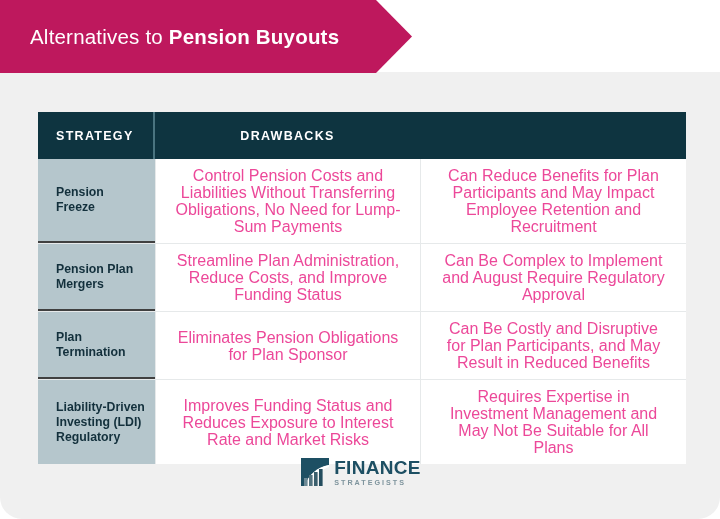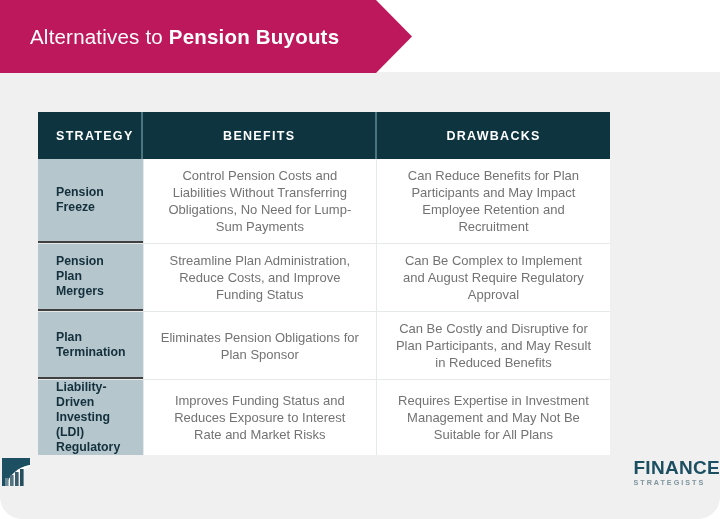--- a/index.html
+++ b/index.html
@@ -63,21 +63,21 @@
   }
   .banner-title b {
     font-weight: 700;
   }
 
   
   .table {
     position: absolute;
     left: 38px;
     top: 112px;
-    width: 572px;
+    width: 648px;
     border-radius: 21px;
   }
 
   .row {
     display: flex;
     width: 100%;
   }
 
   .head-row {
     height: 47px;
@@ -112,23 +112,23 @@
     background: #ffffff;
   }
   .data-row:last-child {
     border-bottom: none;
   }
 
   .cell {
     box-sizing: border-box;
     display: flex;
     align-items: center;
-    font-size: 13px;
+    font-size: 16px;
     line-height: 17px;
-    color: #737373;
+    color: #ec4899;
   }
   .cell-strategy {
     width: 117px;
     background: #b5c6cc;
     color: #13303c;
     font-weight: 700;
     padding: 0 10px 0 18px;
     font-size: 12.3px;
     line-height: 15px;
     border-bottom: 2px solid #404040;
@@ -151,21 +151,21 @@
     padding: 8px 17px;
   }
 
   
   .logo {
     position: absolute;
     left: 0;
     right: 0;
     top: 456px;
     display: flex;
-    justify-content: space-between;
+    justify-content: center;
     align-items: center;
     gap: 3px;
   }
   .logo-mark {
     width: 32px;
     height: 32px;
     flex: none;
   }
   .logo-text {
     display: flex;
@@ -195,21 +195,20 @@
   <div class="card-bg-top"></div>
 
   <div class="banner">
     <div class="banner-title"><span>Alternatives to </span><b>Pension Buyouts</b></div>
   </div>
 
   <div class="table">
 
     <div class="row head-row">
       <div class="head-cell c1">STRATEGY</div>
-      <div class="head-cell c2">BENEFITS</div>
       <div class="head-cell c3">DRAWBACKS</div>
     </div>
 
     <div class="row data-row">
       <div class="cell cell-strategy">Pension Freeze</div>
       <div class="cell cell-benefits">Control Pension Costs and Liabilities Without Transferring Obligations, No Need for Lump-Sum Payments</div>
       <div class="cell cell-drawbacks">Can Reduce Benefits for Plan Participants and May Impact Employee Retention and Recruitment</div>
     </div>
 
     <div class="row data-row">

